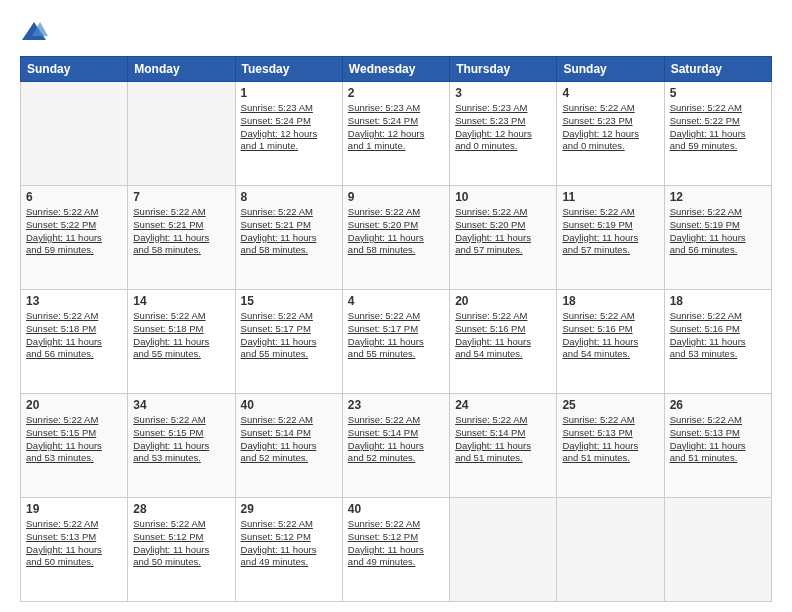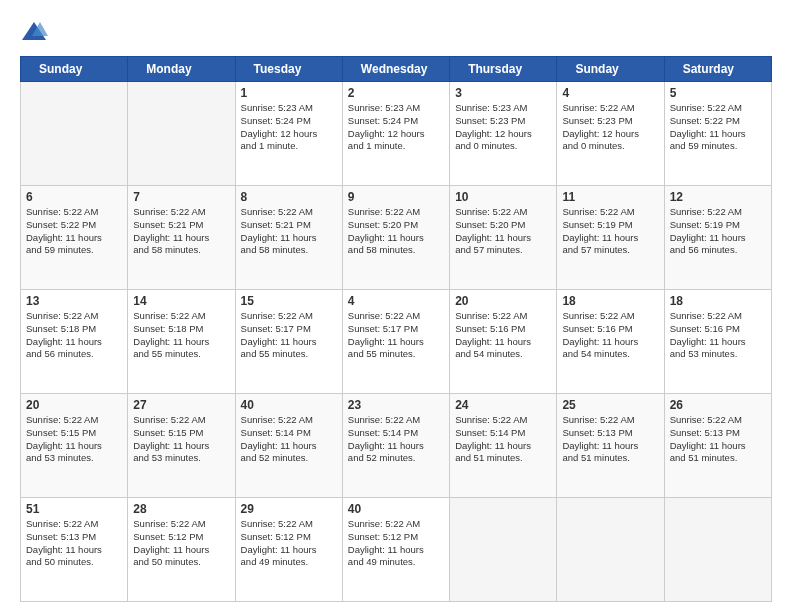--- a/index.html
+++ b/index.html
@@ -63,21 +63,21 @@
     .calendar {
       width: 100%;
       border-collapse: collapse;
       flex: 1;
     }
     .calendar th {
       background-color: #2a5caa;
       color: #fff;
       font-size: 12px;
       font-weight: bold;
-      padding: 5px 18px;
+      padding: 5px 6px;
       text-align: left;
       border: 1px solid #1a4c9a;
     }
     .calendar td {
       border: 1px solid #ccc;
       vertical-align: top;
       padding: 4px 5px;
       width: calc(100% / 7);
       font-size: 10px;
       color: #333;
@@ -90,20 +90,21 @@
     .day-num {
       font-weight: bold;
       font-size: 12px;
       margin-bottom: 2px;
       display: block;
     }
     .day-info {
       font-size: 9.5px;
       line-height: 1.35;
       color: #333;
+      text-decoration: underline;
     }
     .empty-cell {
       background: #f5f5f5 !important;
     }
   </style>
 </head>
 <body>
 
 <div class="page">
   <div class="header">
@@ -278,21 +279,21 @@
         </tr>
         <tr>
           <td>
             <span class="day-num">20</span>
             <div class="day-info" style="white-space: pre-line;">Sunrise: 5:22 AM
 Sunset: 5:15 PM
 Daylight: 11 hours
 and 53 minutes.</div>
           </td>
           <td>
-            <span class="day-num">27</span>
+            <span class="day-num">34</span>
             <div class="day-info" style="white-space: pre-line;">Sunrise: 5:22 AM
 Sunset: 5:15 PM
 Daylight: 11 hours
 and 53 minutes.</div>
           </td>
           <td>
             <span class="day-num">40</span>
             <div class="day-info" style="white-space: pre-line;">Sunrise: 5:22 AM
 Sunset: 5:14 PM
 Daylight: 11 hours
@@ -322,21 +323,21 @@
           <td>
             <span class="day-num">26</span>
             <div class="day-info" style="white-space: pre-line;">Sunrise: 5:22 AM
 Sunset: 5:13 PM
 Daylight: 11 hours
 and 51 minutes.</div>
           </td>
         </tr>
         <tr>
           <td>
-            <span class="day-num">51</span>
+            <span class="day-num">19</span>
             <div class="day-info" style="white-space: pre-line;">Sunrise: 5:22 AM
 Sunset: 5:13 PM
 Daylight: 11 hours
 and 50 minutes.</div>
           </td>
           <td>
             <span class="day-num">28</span>
             <div class="day-info" style="white-space: pre-line;">Sunrise: 5:22 AM
 Sunset: 5:12 PM
 Daylight: 11 hours

